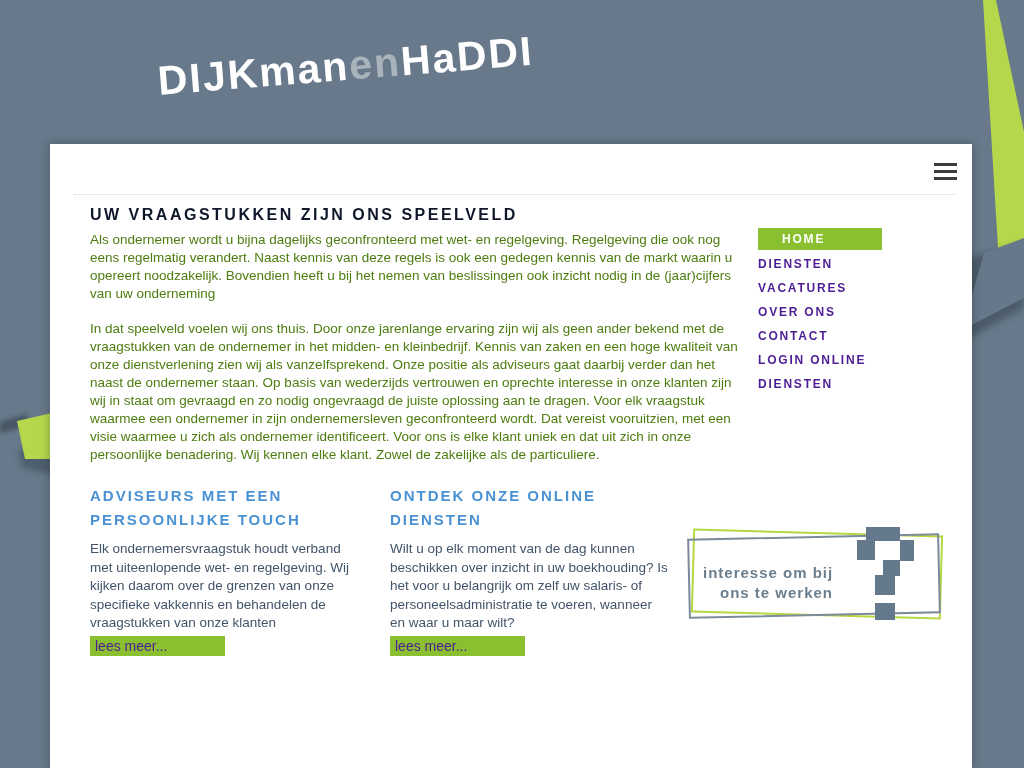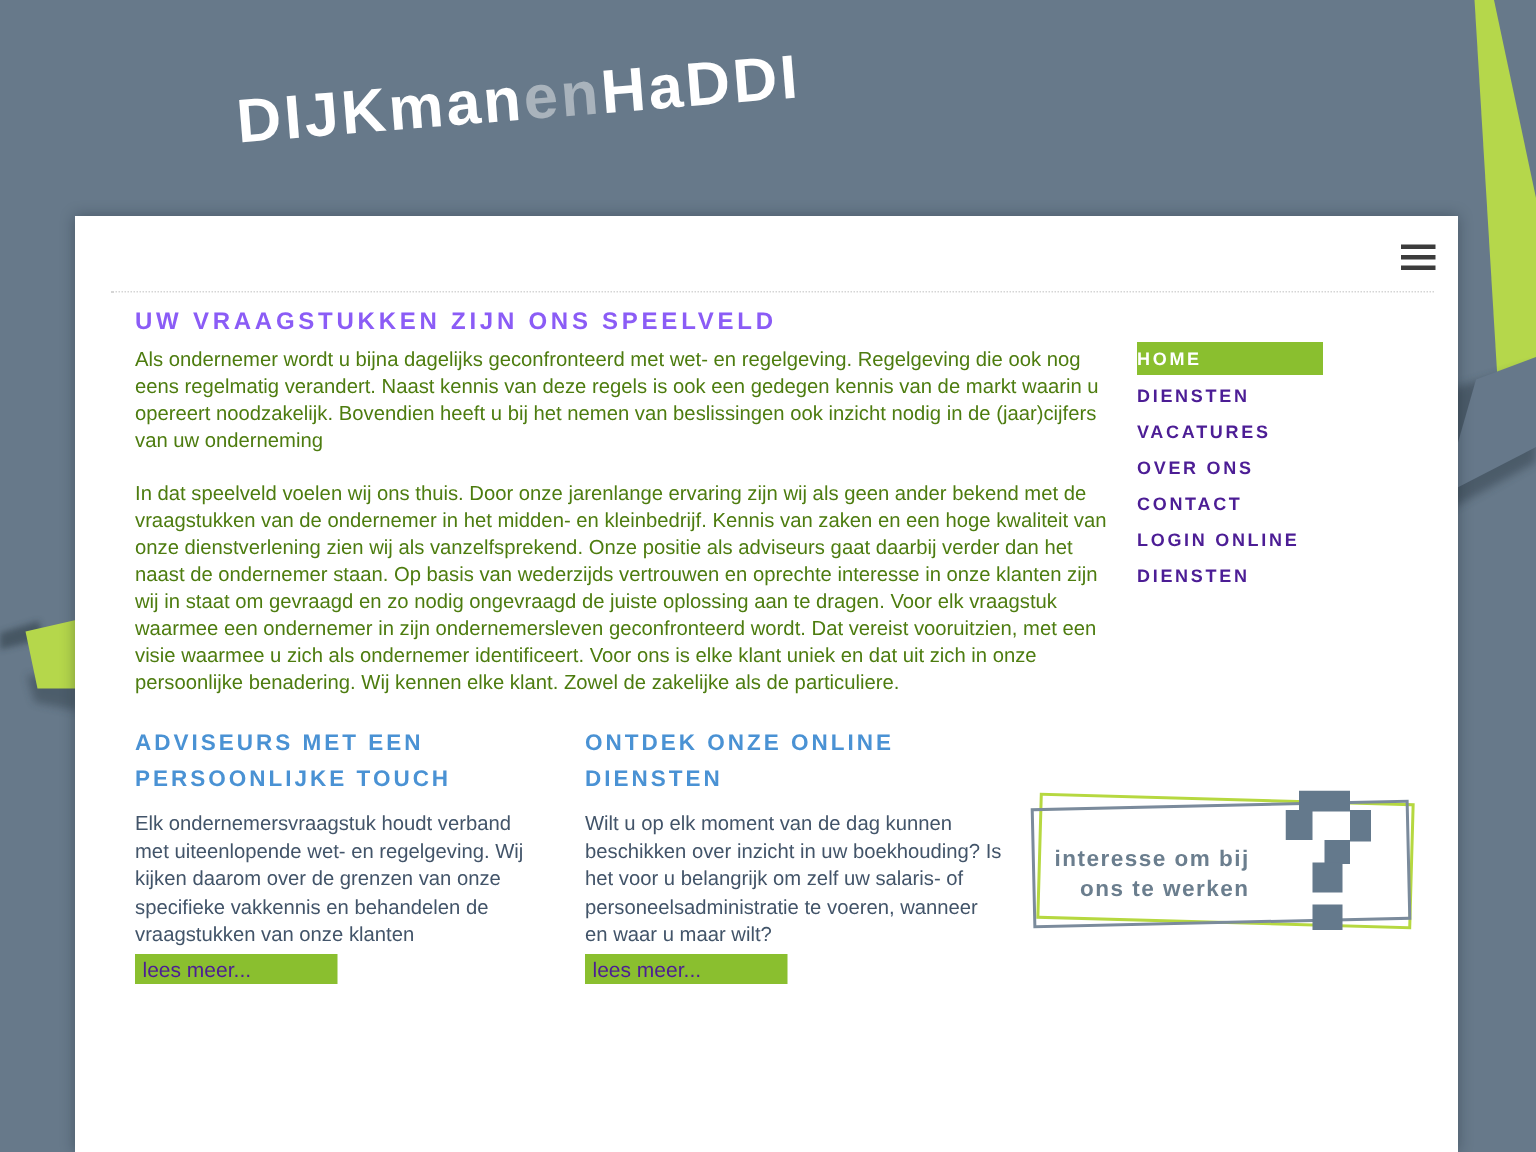--- a/index.html
+++ b/index.html
@@ -19,30 +19,30 @@
   
   .card { position:absolute; left:50px; top:144px; width:922px; height:624px;
           background:#ffffff; z-index:3; box-shadow:0 0 9px rgba(15,25,35,.35); }
 
   .hamburger { position:absolute; left:884px; top:19px; width:23px; height:18px; cursor:pointer; }
   .hamburger .bar { height:2.5px; background:#3c3c3c; margin-bottom:4.5px; }
 
   .dotted-sep { position:absolute; left:24px; right:16px; top:50px; border-top:1px dotted #d5d5d5; }
 
   .main-col { position:absolute; left:40px; top:62px; width:650px; }
-  h1.page-title { font-size:16px; font-weight:bold; letter-spacing:2.5px; color:#8b5cf6; margin-bottom:7px; }
+  h1.page-title { font-size:16px; font-weight:bold; letter-spacing:2.5px; color:#0f172a; margin-bottom:7px; }
   .main-col p { font-size:13.5px; line-height:18px; color:#4d7c0f; }
   .main-col p + p { margin-top:17px; }
 
   
   .nav { position:absolute; left:708px; top:84px; width:150px; list-style:none; }
   .nav li { height:24px; display:flex; align-items:center; font-size:12px; font-weight:bold;
             letter-spacing:1.8px; color:#4c1d95; cursor:pointer; }
   .nav li.active { background:#8abf2f; color:#ffffff; width:124px; height:22px;
-                   padding-left:0; margin-bottom:2px; }
+                   padding-left:24px; margin-bottom:2px; }
 
   
   .section { position:absolute; top:340px; }
   .section.s1 { left:40px; width:262px; }
   .section.s2 { left:340px; width:278px; }
   .section h2 { font-size:15px; font-weight:bold; letter-spacing:2px; line-height:24px;
                 color:#4a92d4; margin-bottom:8px; }
   .section p { font-size:13.5px; line-height:18.5px; color:#425469; }
   .lees-btn { position:absolute; top:492px; width:135px; height:20px; line-height:20px;
               background:#8abf2f; color:#4c1d95; font-size:14px; padding-left:5px;

